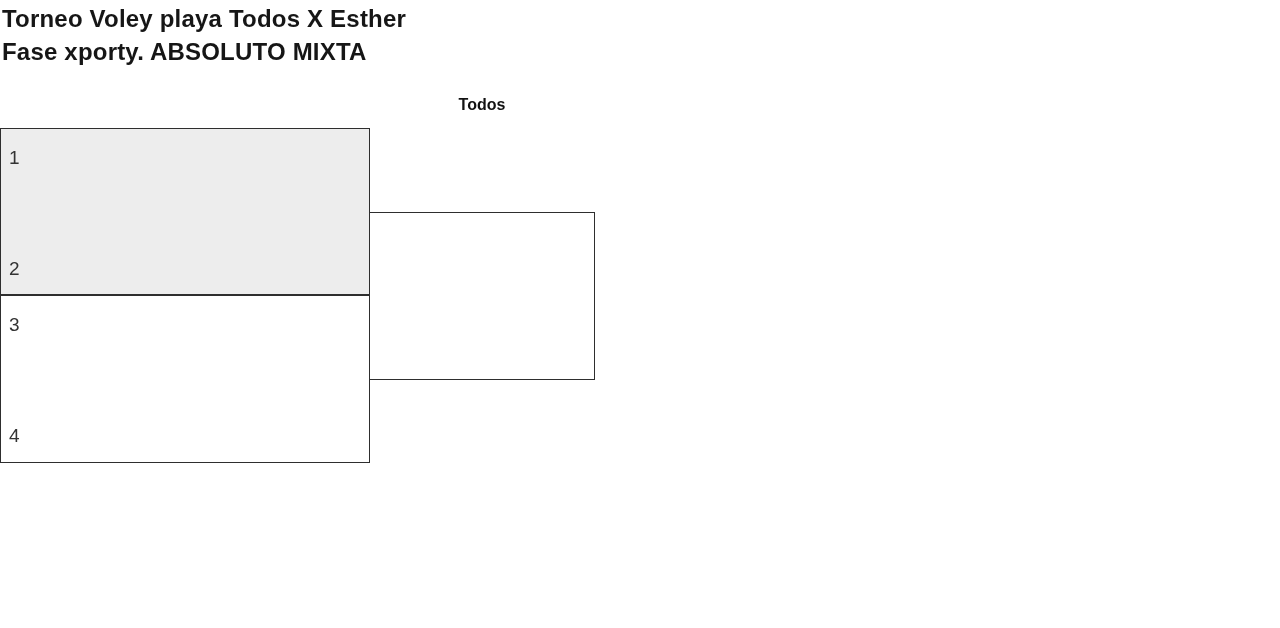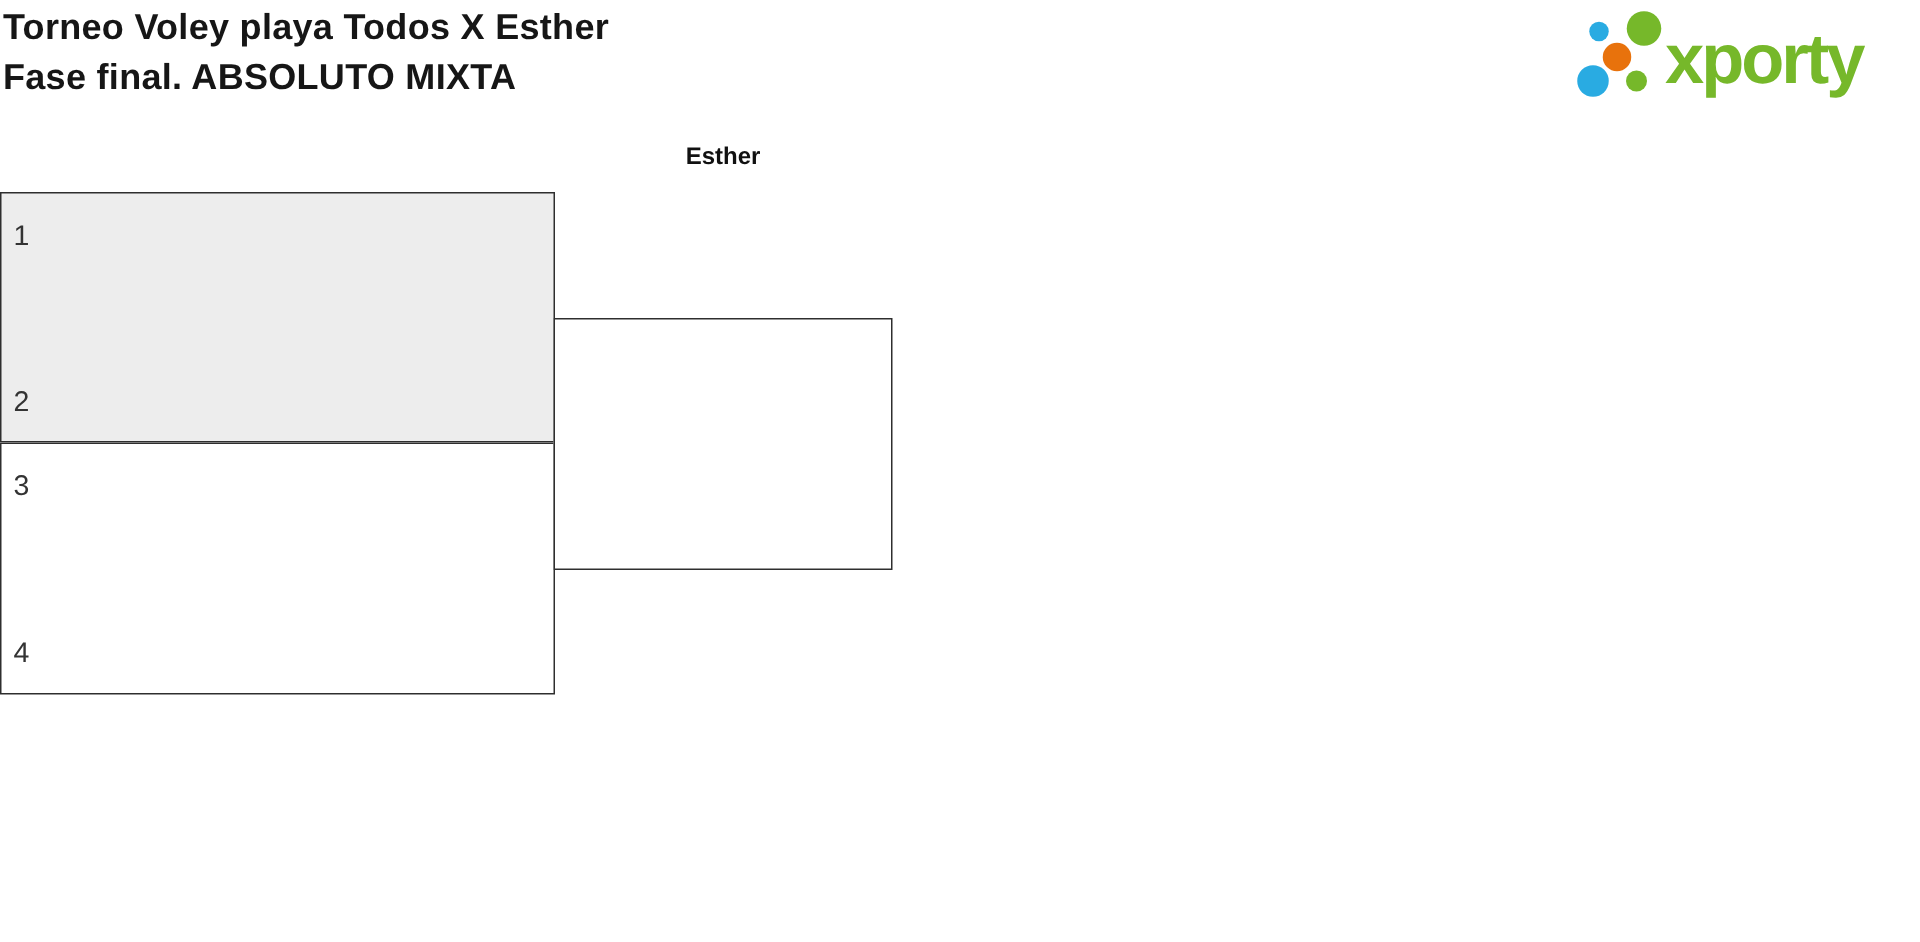--- a/index.html
+++ b/index.html
@@ -77,35 +77,25 @@
   .team-name.top    { top: 21px; }
   .team-name.bottom { top: 132px; }
 </style>
 </head>
 <body>
 
 <div class="stage">
 
   <div class="page-title">
     <div>Torneo Voley playa Todos X Esther</div>
-    <div>Fase final. ABSOLUTO MIXTA</div>
+    <div>Fase xporty. ABSOLUTO MIXTA</div>
   </div>
 
-  <div class="logo">
-    <svg width="226" height="72" viewBox="0 0 226 72" xmlns="http://www.w3.org/2000/svg">
-      <circle cx="18" cy="21" r="6.5" fill="#29abe2"></circle>
-      <circle cx="48" cy="19" r="11.5" fill="#76b82a"></circle>
-      <circle cx="30" cy="38" r="9.5" fill="#e8720c"></circle>
-      <circle cx="14" cy="54" r="10.5" fill="#29abe2"></circle>
-      <circle cx="43" cy="54" r="7" fill="#76b82a"></circle>
-      <text x="62" y="55" font-family="Liberation Sans, sans-serif" font-size="47" font-weight="bold" letter-spacing="-2" fill="#76b82a">xporty</text>
-    </svg>
-  </div>
 
-  <div class="round-header final">Esther</div>
+  <div class="round-header final">Todos</div>
 
   <div class="match m-semi-1 highlight">
     <span class="seed top">1</span>
     <span class="team-name top"></span>
     <span class="seed bottom">2</span>
     <span class="team-name bottom"></span>
   </div>
 
   <div class="match m-semi-2">
     <span class="seed top">3</span>

